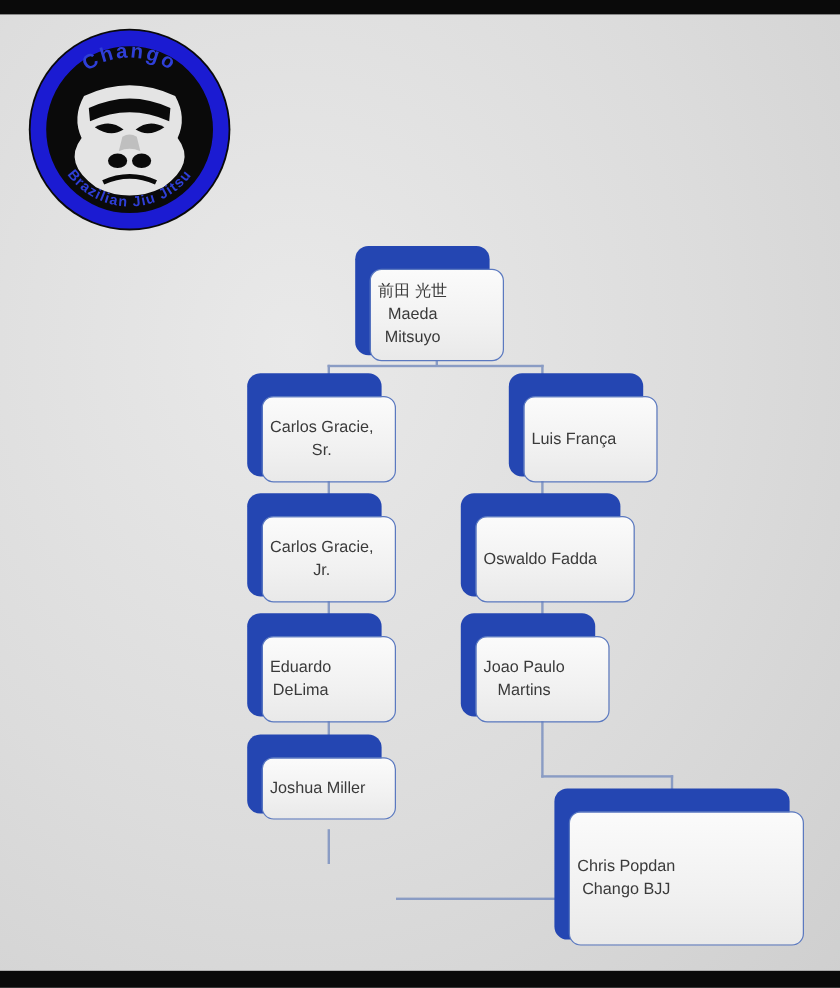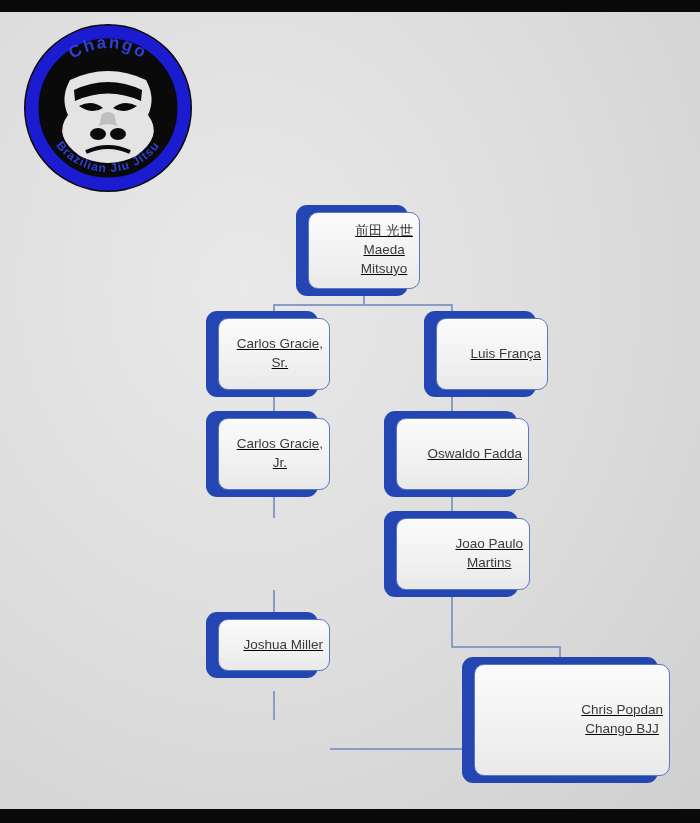--- a/index.html
+++ b/index.html
@@ -18,28 +18,27 @@
   .node{position:absolute;}
   .node-shadow{
     position:absolute;
     left:-12px;top:-7px;
     width:100%;height:calc(100% + 14px);
     background:#2446b2;
     border-radius:11px;
   }
   .node-card{
     position:absolute;
-    left:0;top:0;width:100%;height:100%;
+    left:0;top:12px;width:100%;height:100%;
     background:linear-gradient(180deg,#fbfbfb 0%,#f1f1f1 60%,#e9e9e9 100%);
     border:1.5px solid #5b79c0;
     border-radius:10px;
     box-sizing:border-box;
-    display:flex;align-items:center;justify-content:flex-end;
+    display:flex;align-items:center;justify-content:flex-start;
     text-align:center;
-    text-decoration:underline;
   }
   .node-label{
     white-space:pre-line;
     font-size:13.5px;
     line-height:1.4;
     color:#3a3a3a;
     padding:2px 6px;
   }
 
   
@@ -135,22 +134,29 @@
     </div>
   </div>
 
   <div class="node" style="left:396px;top:418px;width:133px;height:72px;">
     <div class="node-shadow"></div>
     <div class="node-card">
       <span class="node-label">Oswaldo Fadda</span>
     </div>
   </div>
 
+  <div class="node" style="left:218px;top:518px;width:112px;height:72px;">
+    <div class="node-shadow"></div>
+    <div class="node-card">
+      <span class="node-label">Eduardo
+DeLima</span>
+    </div>
+  </div>
 
-  <div class="node" style="left:396px;top:518px;width:134px;height:72px;">
+  <div class="node" style="left:396px;top:518px;width:112px;height:72px;">
     <div class="node-shadow"></div>
     <div class="node-card">
       <span class="node-label">Joao Paulo
 Martins</span>
     </div>
   </div>
 
   <div class="node" style="left:218px;top:619px;width:112px;height:52px;">
     <div class="node-shadow"></div>
     <div class="node-card">

